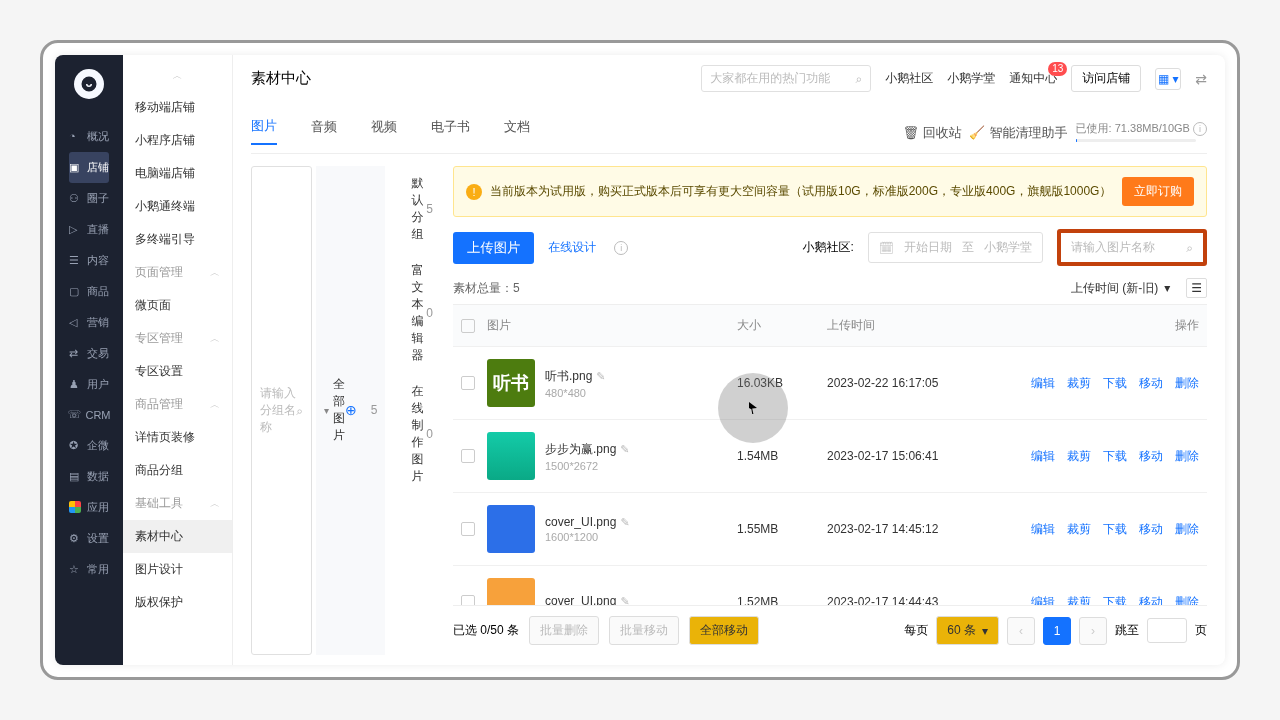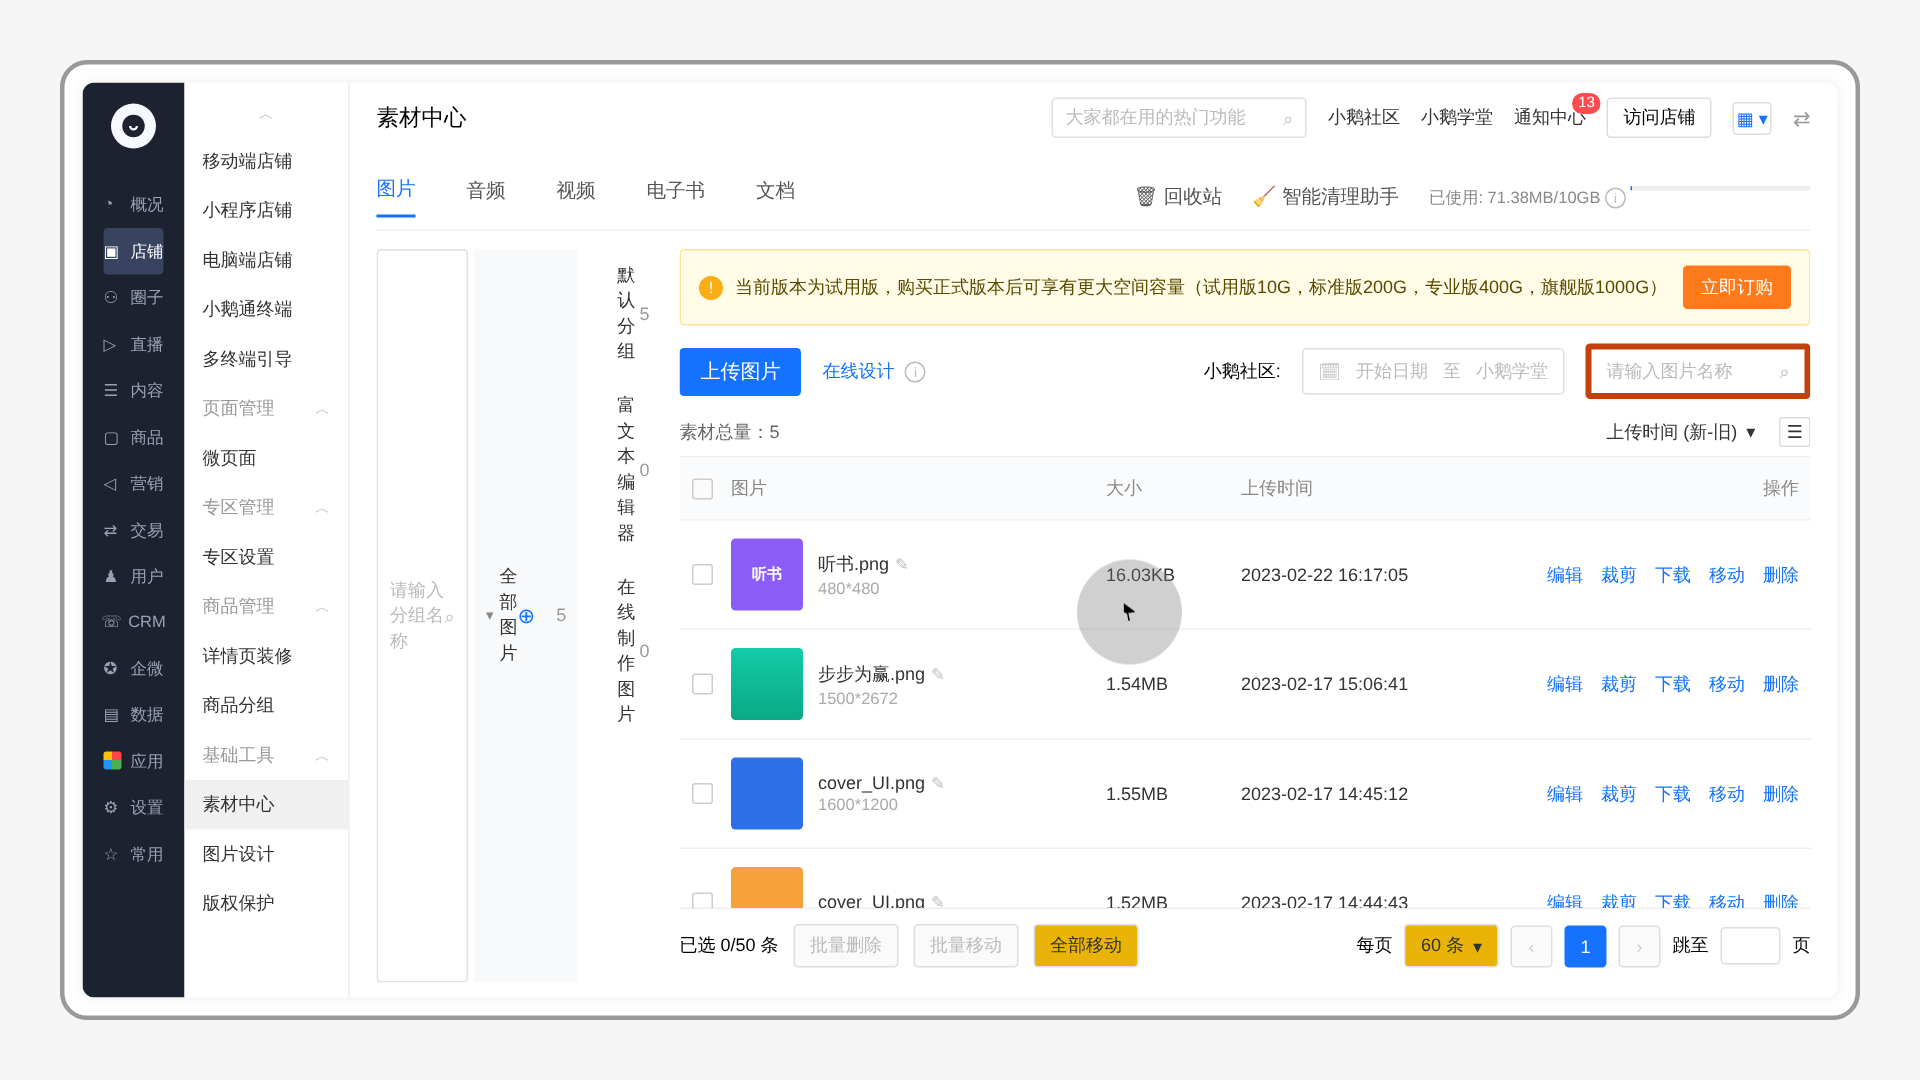--- a/index.html
+++ b/index.html
@@ -24,39 +24,39 @@
 .search{display:flex;align-items:center;border:1px solid #e0e0e0;border-radius:3px;padding:4px 8px;width:170px;color:#bbb;font-size:12px}
 .top-link{font-size:12px;color:#333;cursor:pointer;position:relative}
 .badge{position:absolute;top:-8px;right:-10px;background:#ff4d4f;color:#fff;border-radius:8px;font-size:10px;padding:0 4px;line-height:14px}
 .visit-btn{border:1px solid #ddd;border-radius:3px;padding:4px 10px;font-size:12px;cursor:pointer}
 .store-ico{width:26px;height:22px;border:1px solid #ddd;border-radius:3px;display:flex;align-items:center;justify-content:center;color:#1472ff;font-size:12px}
 .swap-ico{color:#999;font-size:14px}
 .content{flex:1;padding:0 18px 10px;display:flex;flex-direction:column;overflow:hidden}
 .tabs{display:flex;align-items:center;gap:34px;padding:14px 0 8px;border-bottom:1px solid #eee;font-size:13px;color:#555}
 .tabs .tab{cursor:pointer;padding-bottom:8px}
 .tabs .tab.active{color:#1472ff;border-bottom:2px solid #1472ff;font-weight:500}
-.tabs .right{margin-left:auto;display:flex;align-items:center;gap:20px;color:#555}
-.usage{display:flex;flex-direction:row;gap:3px;font-size:11px;color:#888}
+.tabs .right{margin-left:auto;display:flex;align-items:flex-end;gap:8px;color:#555}
+.usage{display:flex;flex-direction:column;gap:3px;font-size:11px;color:#888}
 .usage-bar{width:120px;height:3px;background:#eee;border-radius:2px;position:relative}
 .usage-bar::after{content:"";position:absolute;left:0;top:0;height:100%;width:1%;background:#1472ff;border-radius:2px}
 .workarea{flex:1;display:flex;gap:12px;margin-top:12px;overflow:hidden}
 .folders{width:190px;display:flex;gap:4px}
 .fsearch{border:1px solid #e0e0e0;border-radius:3px;padding:6px 8px;color:#bbb;font-size:12px;display:flex;align-items:center}
 .folder-row{display:flex;align-items:center;padding:9px 8px;font-size:12px;color:#333;cursor:pointer;border-bottom:1px solid transparent}
 .folder-row .cnt{margin-left:auto;color:#999}
 .folder-row .plus{color:#1472ff;margin-right:8px;font-size:14px}
 .folder-row.head{background:#f8f9fb;font-weight:500}
 .folder-row .car{color:#888;margin-right:4px;font-size:10px}
 .fileside{flex:1;display:flex;flex-direction:column;overflow:hidden}
 .notice{background:#fffbe6;border:1px solid #ffe58f;border-radius:3px;padding:10px 12px;font-size:12px;color:#5a4a00;display:flex;align-items:center;gap:8px}
 .notice .ico{width:16px;height:16px;border-radius:50%;background:#faad14;color:#fff;font-size:11px;display:flex;align-items:center;justify-content:center}
 .notice button{margin-left:auto;background:#ff7a1a;color:#fff;border:none;padding:6px 12px;border-radius:3px;font-size:12px;cursor:pointer}
 .toolbar{display:flex;align-items:center;gap:14px;margin:12px 0;font-size:12px}
 .btn-pri{background:#1472ff;color:#fff;border:none;padding:7px 14px;border-radius:3px;cursor:pointer}
-.lnk{color:#1472ff;cursor:pointer;display:flex;align-items:center;gap:7px}
+.lnk{color:#1472ff;cursor:pointer;display:flex;align-items:center;gap:18px}
 .info{color:#bbb;width:14px;height:14px;border:1px solid #bbb;border-radius:50%;display:inline-flex;align-items:center;justify-content:center;font-size:9px}
 .datebox{border:1px solid #e0e0e0;border-radius:3px;padding:6px 10px;color:#bbb;display:flex;align-items:center;gap:10px}
 .filterbox{border:4px solid #c2410c;border-radius:3px;padding:6px 10px;color:#bbb;display:flex;align-items:center;width:150px}
 .meta{display:flex;align-items:center;justify-content:space-between;font-size:12px;color:#666;margin-bottom:6px}
 .sort{display:flex;align-items:center;gap:6px;color:#333}
 .table{flex:1;overflow:auto;border-top:1px solid #eee}
 .thead,.trow{display:flex;align-items:center;padding:12px 8px;font-size:12px;color:#333;border-bottom:1px solid #f0f0f0}
 .thead{color:#888;background:#fafbfc}
 .col-chk{width:26px}
 .col-img{flex:0 0 250px;display:flex;align-items:center;gap:10px}
@@ -73,21 +73,21 @@
 .footer{display:flex;align-items:center;gap:10px;padding:10px 0;font-size:12px;border-top:1px solid #eee}
 .footer .btn-dis{border:1px solid #ddd;color:#bbb;background:#fafafa;padding:5px 10px;border-radius:3px}
 .footer .btn-g{border:1px solid #ddd;color:#333;background:#eab308;padding:5px 10px;border-radius:3px;cursor:pointer}
 .footer .pgn{margin-left:auto;display:flex;align-items:center;gap:8px}
 .pgbtn{width:28px;height:28px;border:1px solid #ddd;border-radius:3px;display:flex;align-items:center;justify-content:center;cursor:pointer}
 .pgbtn.active{background:#1472ff;color:#fff;border-color:#1472ff}
 .pgbtn.disabled{color:#ccc;background:#fafafa}
 .jump{width:40px;border:1px solid #ddd;border-radius:3px;padding:4px;text-align:center}
 .cursor-fx{position:absolute;width:70px;height:70px;border-radius:50%;background:rgba(120,120,120,.35);left:675px;top:330px;pointer-events:none;display:flex;align-items:center;justify-content:center;font-size:12px}
 .cursor-fx::after{content:"";width:8px;height:12px;background:#000;clip-path:polygon(0 0,100% 50%,40% 55%,55% 100%,40% 100%,30% 60%,0 50%);position:absolute}
-.thumb.t1{background:#8b5cf6;display:flex;align-items:center;justify-content:center;font-weight:bold;font-size:10px}
+.thumb.t1{background:#4d7c0f;display:flex;align-items:center;justify-content:center;font-weight:bold;font-size:18px}
 .thumb.t2{background:linear-gradient(#14cba8,#0aa986)}
 .thumb.t3{background:#2c6fe8}
 .thumb.t4{background:#f7a13b}
 </style>
 </head>
 <body>
 
 <div class="frame">
 <div class="app">
 

